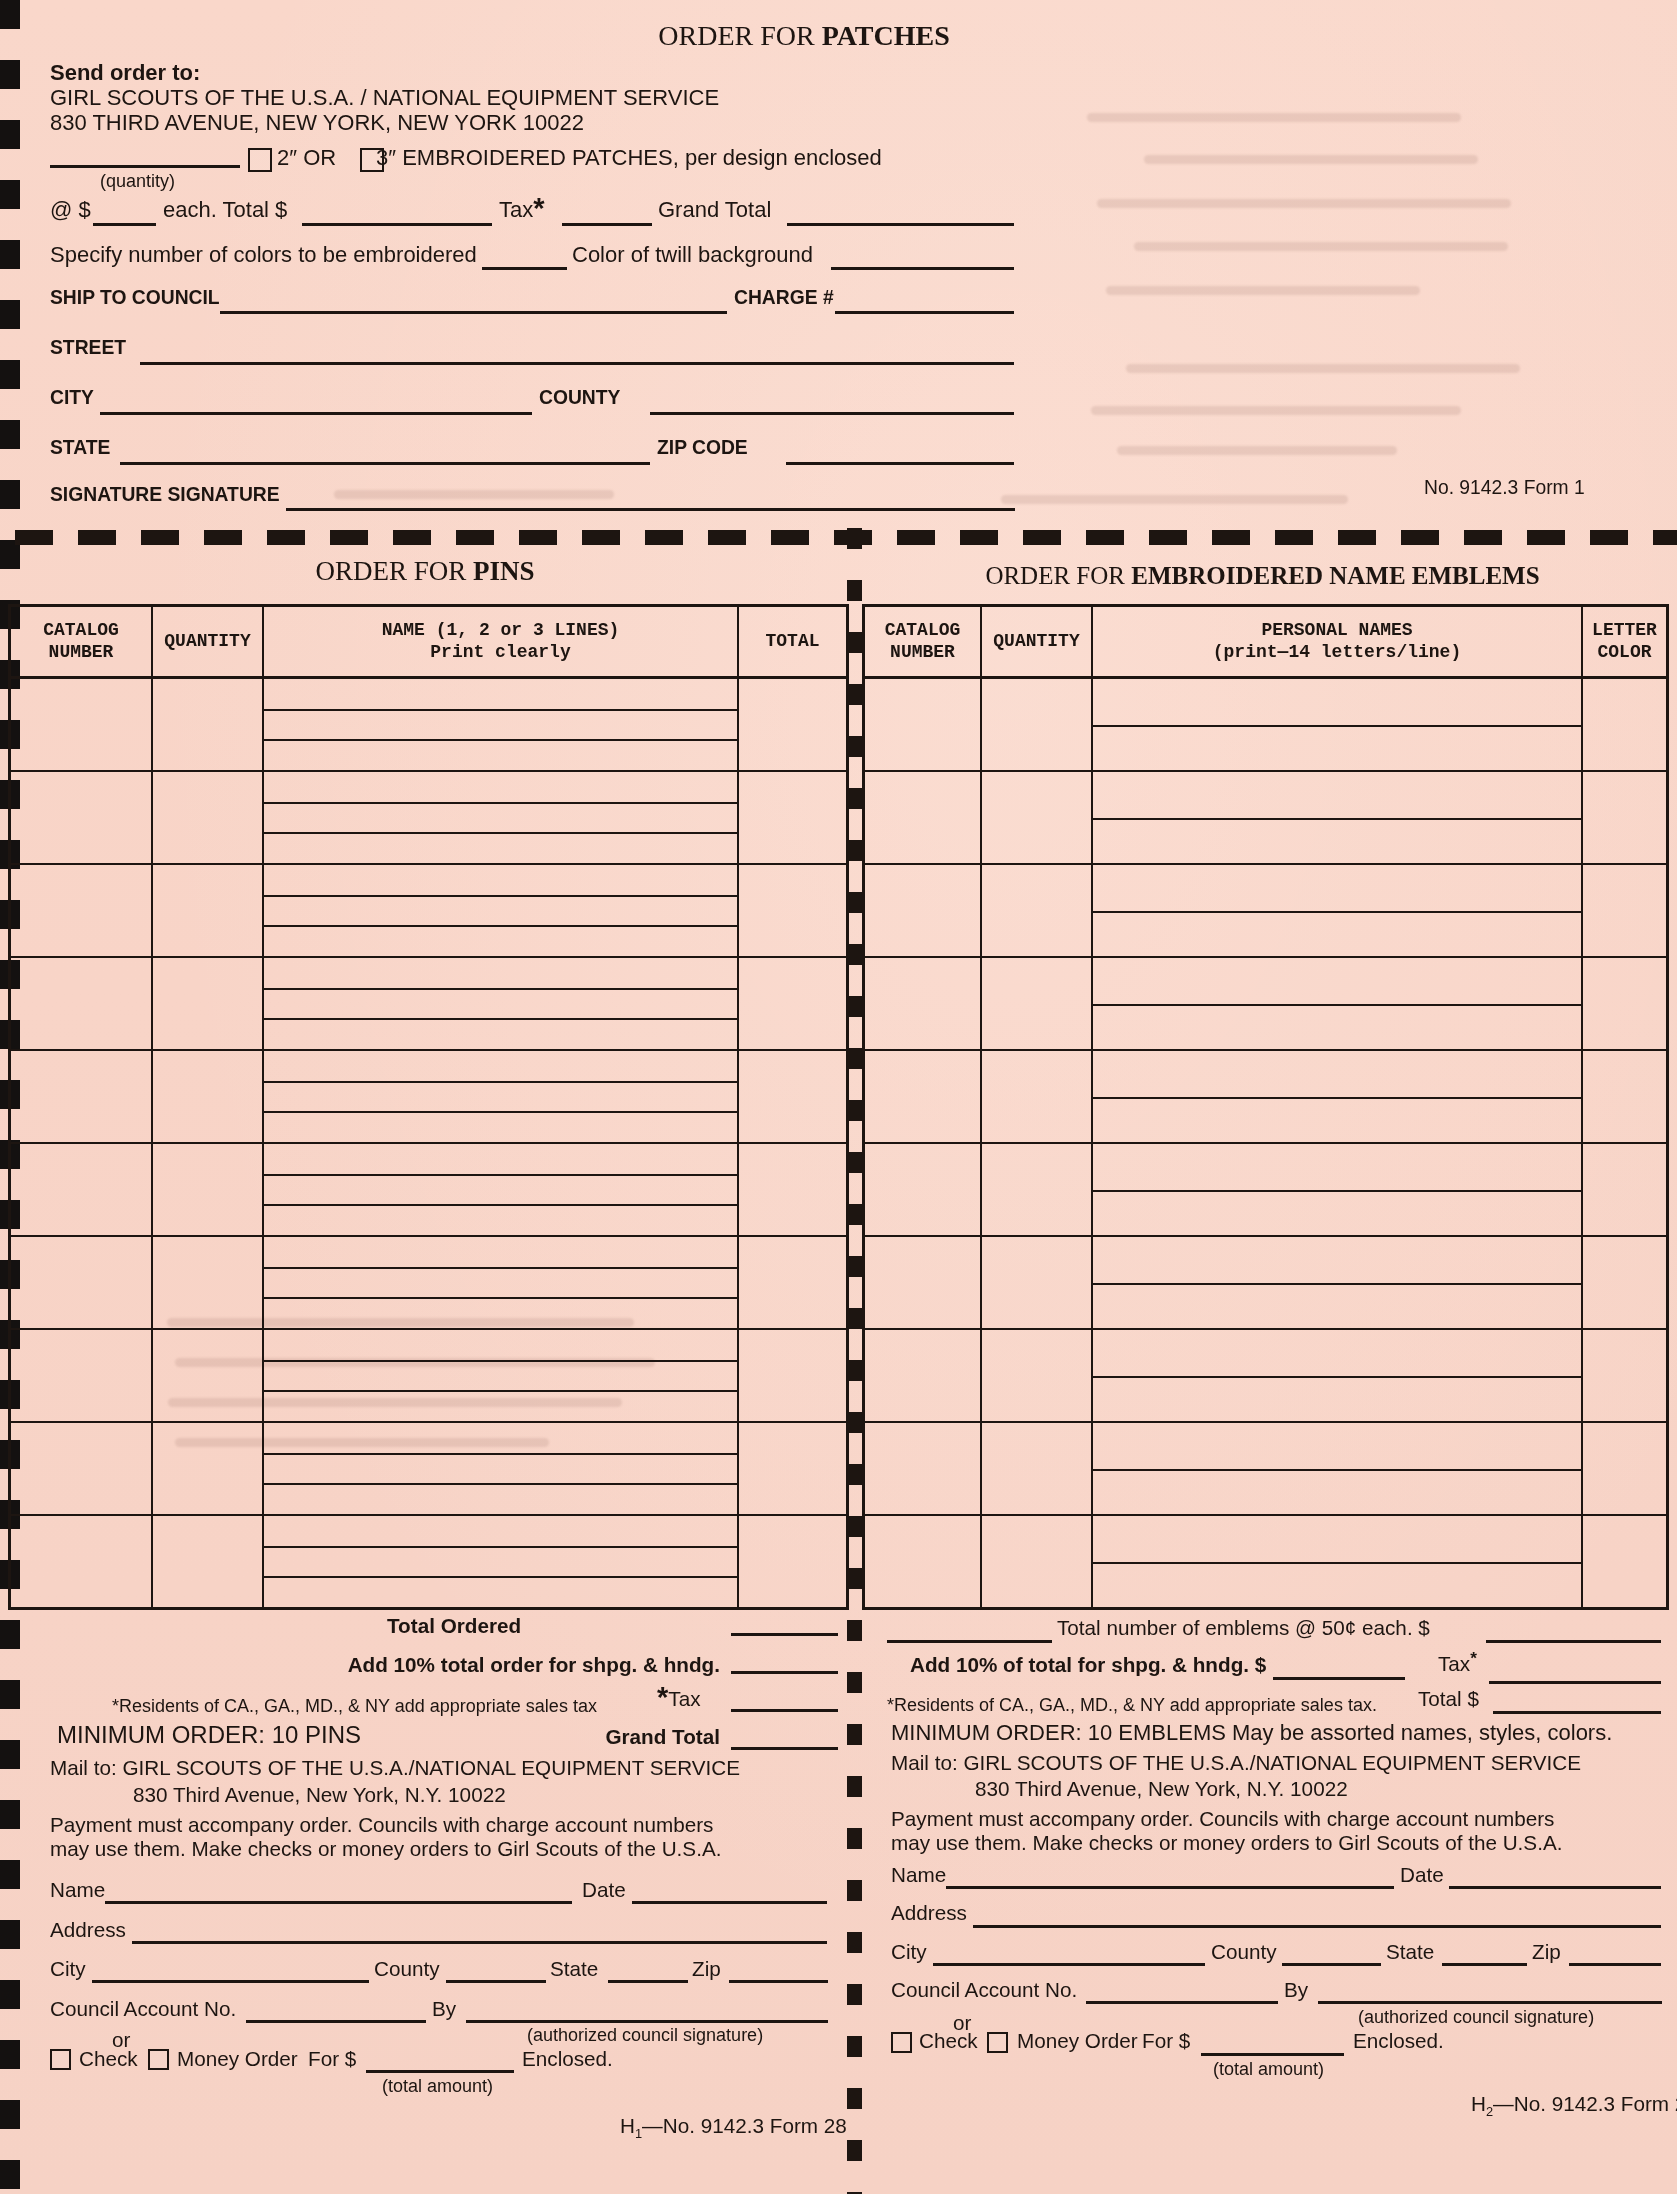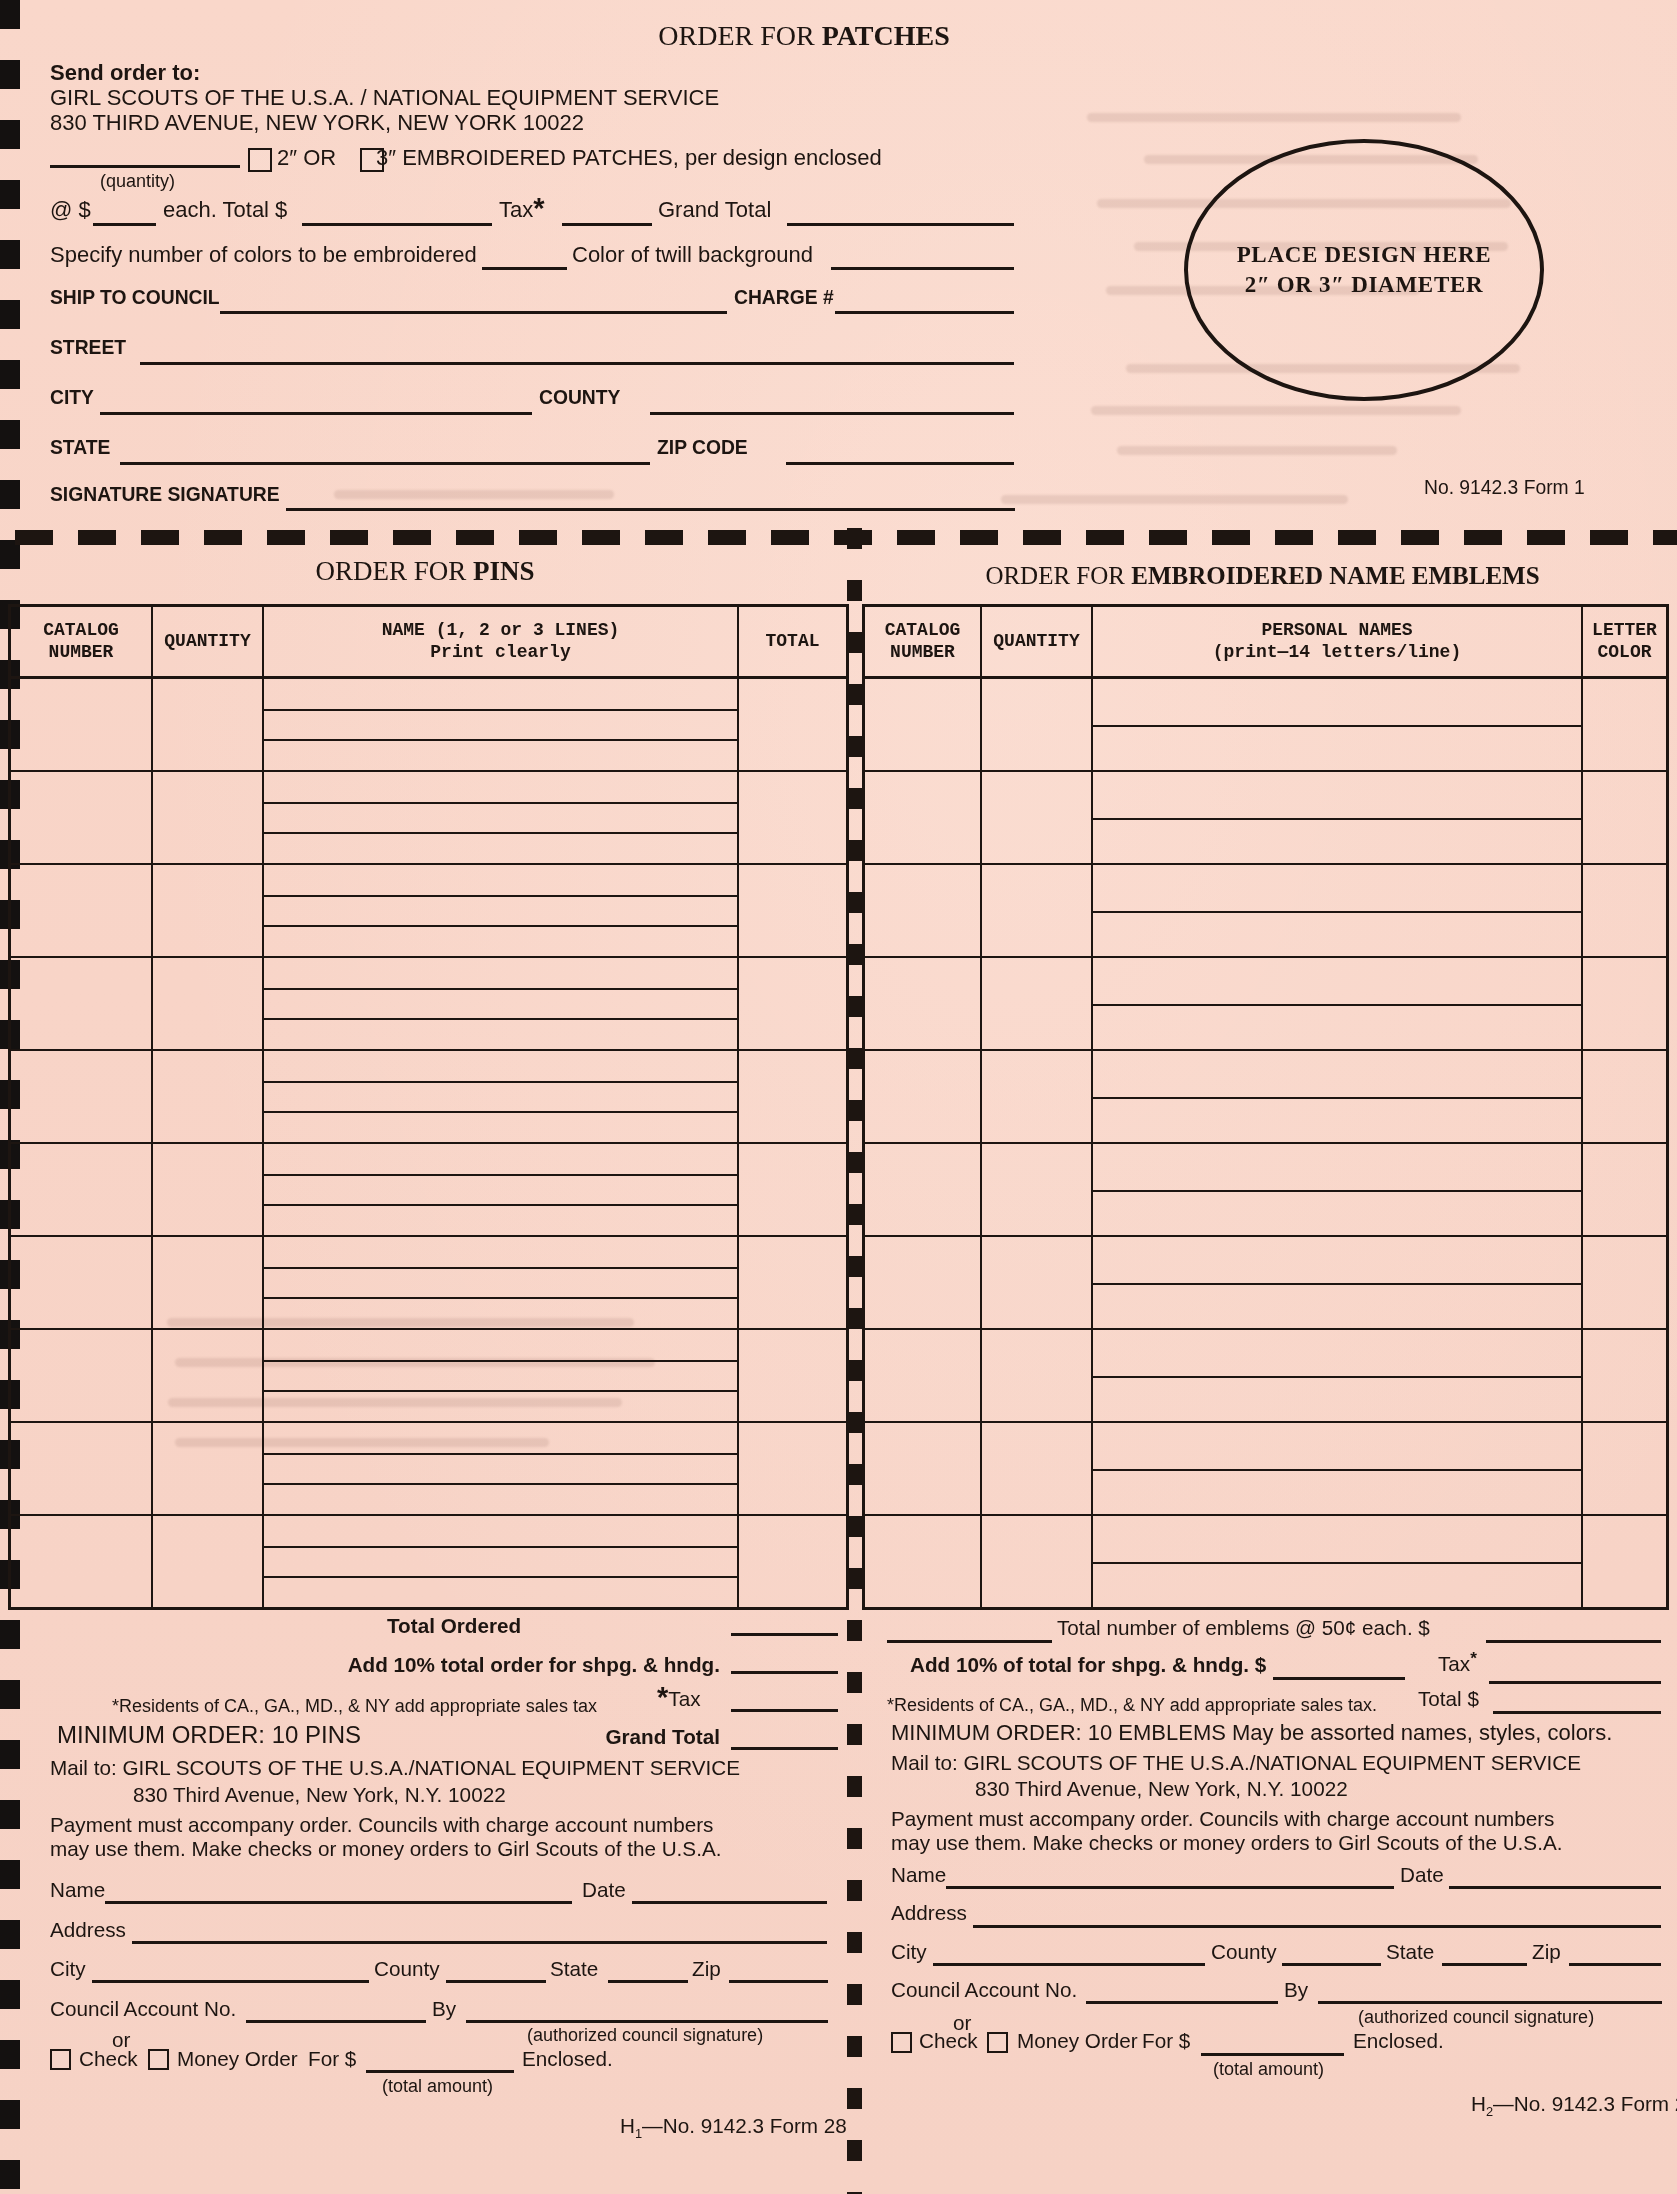--- a/index.html
+++ b/index.html
@@ -128,24 +128,20 @@
   <div class="abs lbl" style="left:50px;top:437px;">STATE</div>
   <div class="rule" style="left:120px;top:462px;width:530px;"></div>
   <div class="abs lbl" style="left:657px;top:437px;">ZIP CODE</div>
   <div class="rule" style="left:786px;top:462px;width:228px;"></div>
 
   <div class="abs lbl" style="left:50px;top:484px;">SIGNATURE SIGNATURE</div>
   <div class="rule" style="left:286px;top:508px;width:729px;"></div>
 
   <div class="abs cap" style="left:50px;top:460px;width:0;"></div>
 
-  <div class="circle">
-    <div>PLACE DESIGN HERE</div>
-    <div>2″ OR 3″ DIAMETER</div>
-  </div>
   <div class="abs plain" style="left:1424px;top:477px;font-size:19.3px;">No. 9142.3 Form 1</div>
 
   <div class="hdash"></div>
   <div class="vdash"></div>
 
   <div class="abs stitle" style="left:862px;top:562px;width:801px;text-align:center;font-size:25px;"><span>ORDER FOR </span><span class="bold">EMBROIDERED NAME EMBLEMS</span></div>
   <div class="abs stitle" style="left:125px;top:556px;width:600px;text-align:center;font-size:27px;"><span>ORDER FOR </span><span class="bold">PINS</span></div>
 
   <div class="otable ltable">
     <div class="thead">

